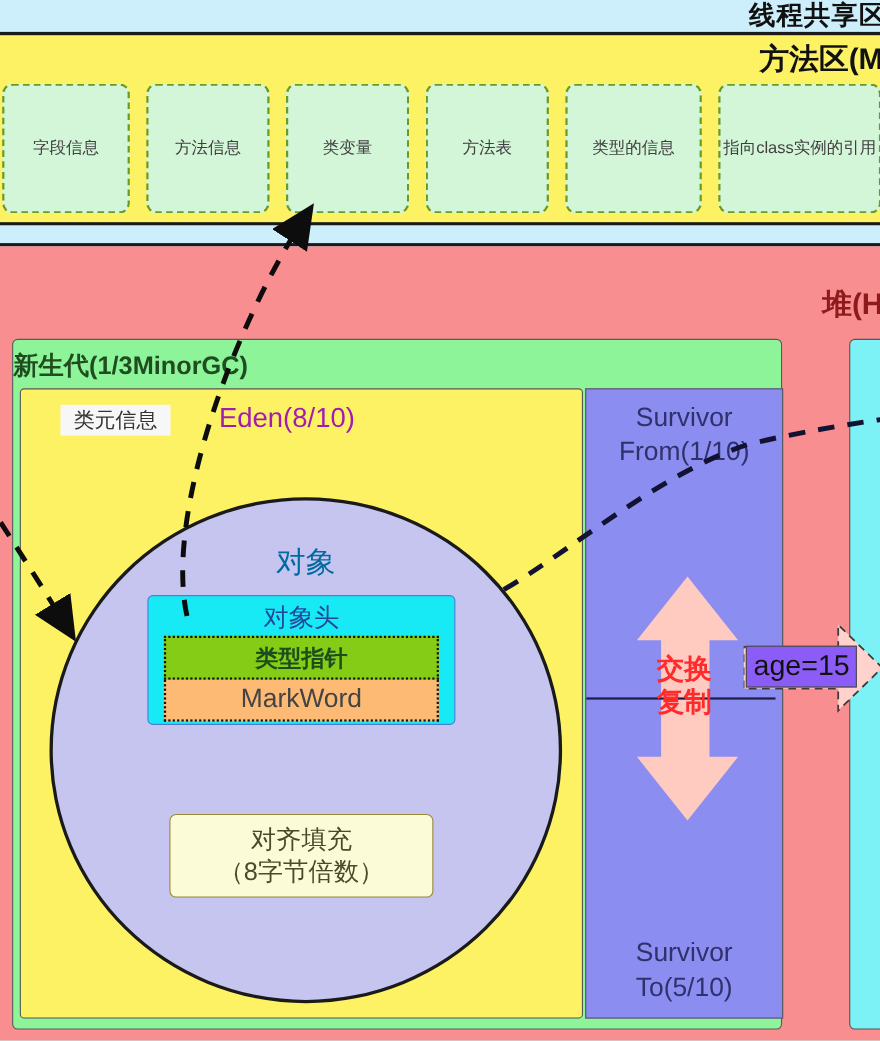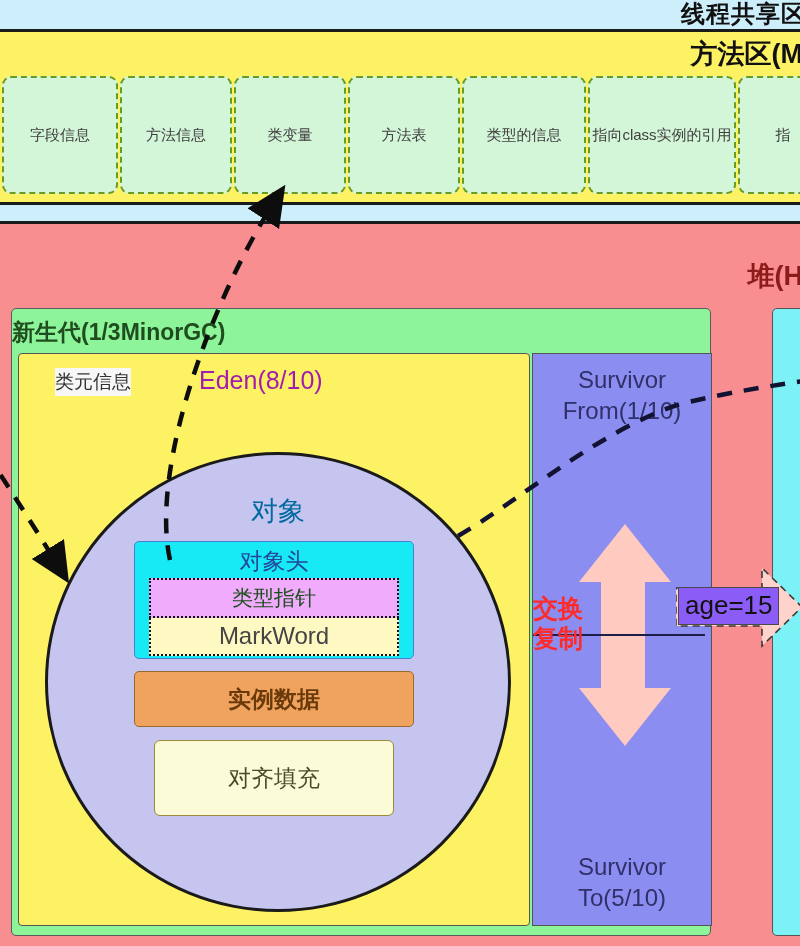--- a/index.html
+++ b/index.html
@@ -38,21 +38,21 @@
   }
   .mcell{
     background:#d3f5d8;
     border:2px dashed #6a9a20;
     border-radius:9px;
     display:flex;align-items:center;justify-content:center;
     text-align:center;
     font-size:15px;color:#404040;
     line-height:1.35;
     box-sizing:border-box;
-    margin-right:2px;
+    margin-right:15px;
   }
   .mcell.w1{width:116px;}
   .mcell.w2{width:112px;}
   .mcell.w3{width:112px;}
   .mcell.w4{width:112px;}
   .mcell.w5{width:124px;}
   .mcell.w6{width:148px;}
   .mcell.w7{width:90px;}
 
   
@@ -87,21 +87,21 @@
     position:absolute;left:6px;top:44px;width:512px;height:573px;
     background:#fdf264;border:1px solid #555;border-radius:4px;
     box-sizing:border-box;
   }
   .eden-label{
     position:absolute;left:180px;top:12px;
     font-size:25px;color:#a21caf;
   }
   .meta-tag{
     position:absolute;left:36px;top:14px;
-    background:#f7f7f7;padding:1px 0;
+    background:#f7f7f7;padding:1px 12px;
     font-size:19px;color:#333;
     white-space:nowrap;
   }
 
   
   .survivor{
     position:absolute;left:520px;top:44px;width:180px;height:573px;
     background:#8b8ef0;border:1px solid #555;box-sizing:border-box;
   }
   .sv-from{
@@ -125,21 +125,21 @@
   }
   .arrow-dn{
     position:absolute;left:46px;top:334px;width:0;height:0;
     border-left:46px solid transparent;border-right:46px solid transparent;
     border-top:58px solid #ffcac0;
   }
   .arrow-dn-stem{
     position:absolute;left:68px;top:282px;width:44px;height:54px;background:#ffcac0;
   }
   .swap-text{
-    position:absolute;left:0;right:0;top:240px;text-align:left;
+    position:absolute;left:0;right:0;top:240px;text-align:center;
     font-size:25px;font-weight:bold;color:#ff2a2a;line-height:1.18;
     z-index:4;
   }
 
   
   .old{
     position:absolute;left:772px;top:84px;width:120px;height:628px;
     background:#7cf1f6;border:1px solid #555;border-radius:5px;box-sizing:border-box;
   }
 
@@ -169,27 +169,27 @@
   .obj-head{
     position:absolute;left:86px;top:86px;width:280px;height:118px;
     background:#18eaf5;border:1px solid #4b7fd6;border-radius:5px;box-sizing:border-box;
   }
   .obj-head-label{
     position:absolute;left:0;right:0;top:4px;text-align:center;
     font-size:23px;color:#23479b;
   }
   .kptr{
     position:absolute;left:14px;top:36px;width:250px;height:40px;
-    background:#f0abfc;border:2px dotted #111;box-sizing:border-box;
-    display:flex;align-items:center;justify-content:center;
-    font-size:21px;color:#1c4d1c;font-weight:normal;
+    background:#84cc16;border:2px dotted #111;box-sizing:border-box;
+    display:flex;align-items:center;justify-content:center;
+    font-size:21px;color:#1c4d1c;font-weight:bold;
   }
   .mword{
     position:absolute;left:14px;top:76px;width:250px;height:38px;
-    background:#fef9c3;border:2px dotted #111;border-top:none;box-sizing:border-box;
+    background:#fdba74;border:2px dotted #111;border-top:none;box-sizing:border-box;
     display:flex;align-items:center;justify-content:center;
     font-size:24px;color:#444;
   }
   .inst-data{
     position:absolute;left:86px;top:216px;width:280px;height:56px;
     background:#f0a35e;border:1px solid #9a6a2a;border-radius:5px;box-sizing:border-box;
     display:flex;align-items:center;justify-content:center;
     font-size:23px;color:#6b3a0a;font-weight:bold;
   }
   .pad{
@@ -256,23 +256,23 @@
 
   </div>
 
   <div class="obj-circle">
     <div class="obj-title">对象</div>
     <div class="obj-head">
       <div class="obj-head-label">对象头</div>
       <div class="kptr">类型指针</div>
       <div class="mword">MarkWord</div>
     </div>
-    <div class="inst-data">实例数据</div>
     <div class="pad">
       <span>对齐填充</span>
+      <span>（8字节倍数）</span>
     </div>
   </div>
 
   <div class="promo">
     <svg width="128" height="86" viewBox="0 0 128 86">
       <path d="M0,24 L86,24 L86,4 L126,43 L86,82 L86,62 L0,62 Z" fill="#ffd3cb" stroke="#3a3a3a" stroke-width="1.6" stroke-dasharray="7,5"></path>
     </svg>
     <div class="age-box">age=15</div>
   </div>
 

